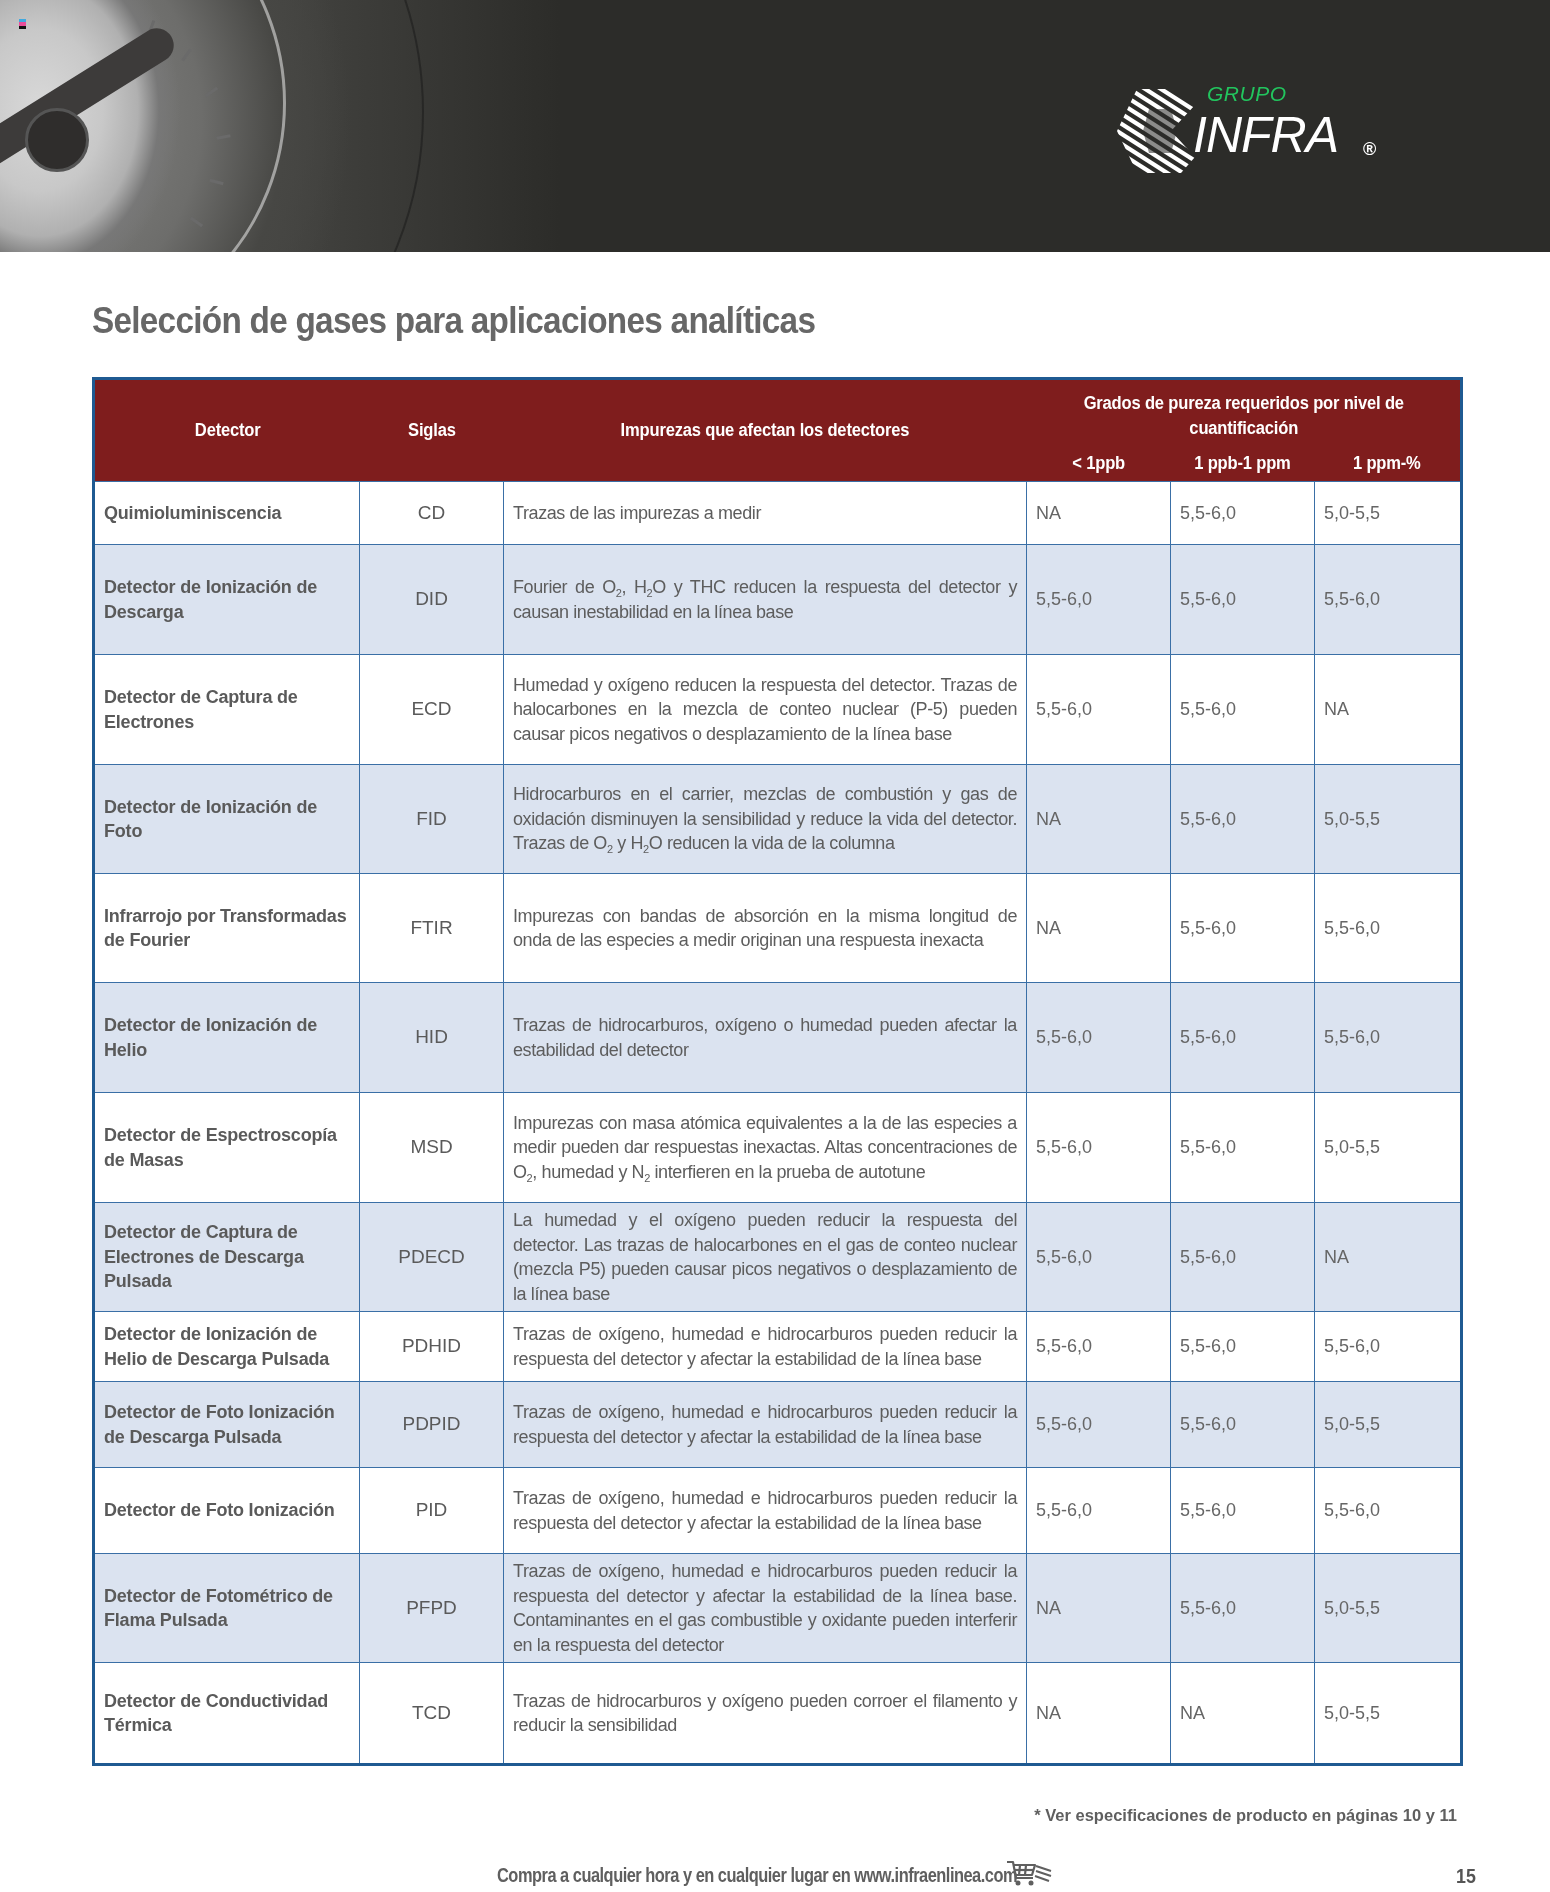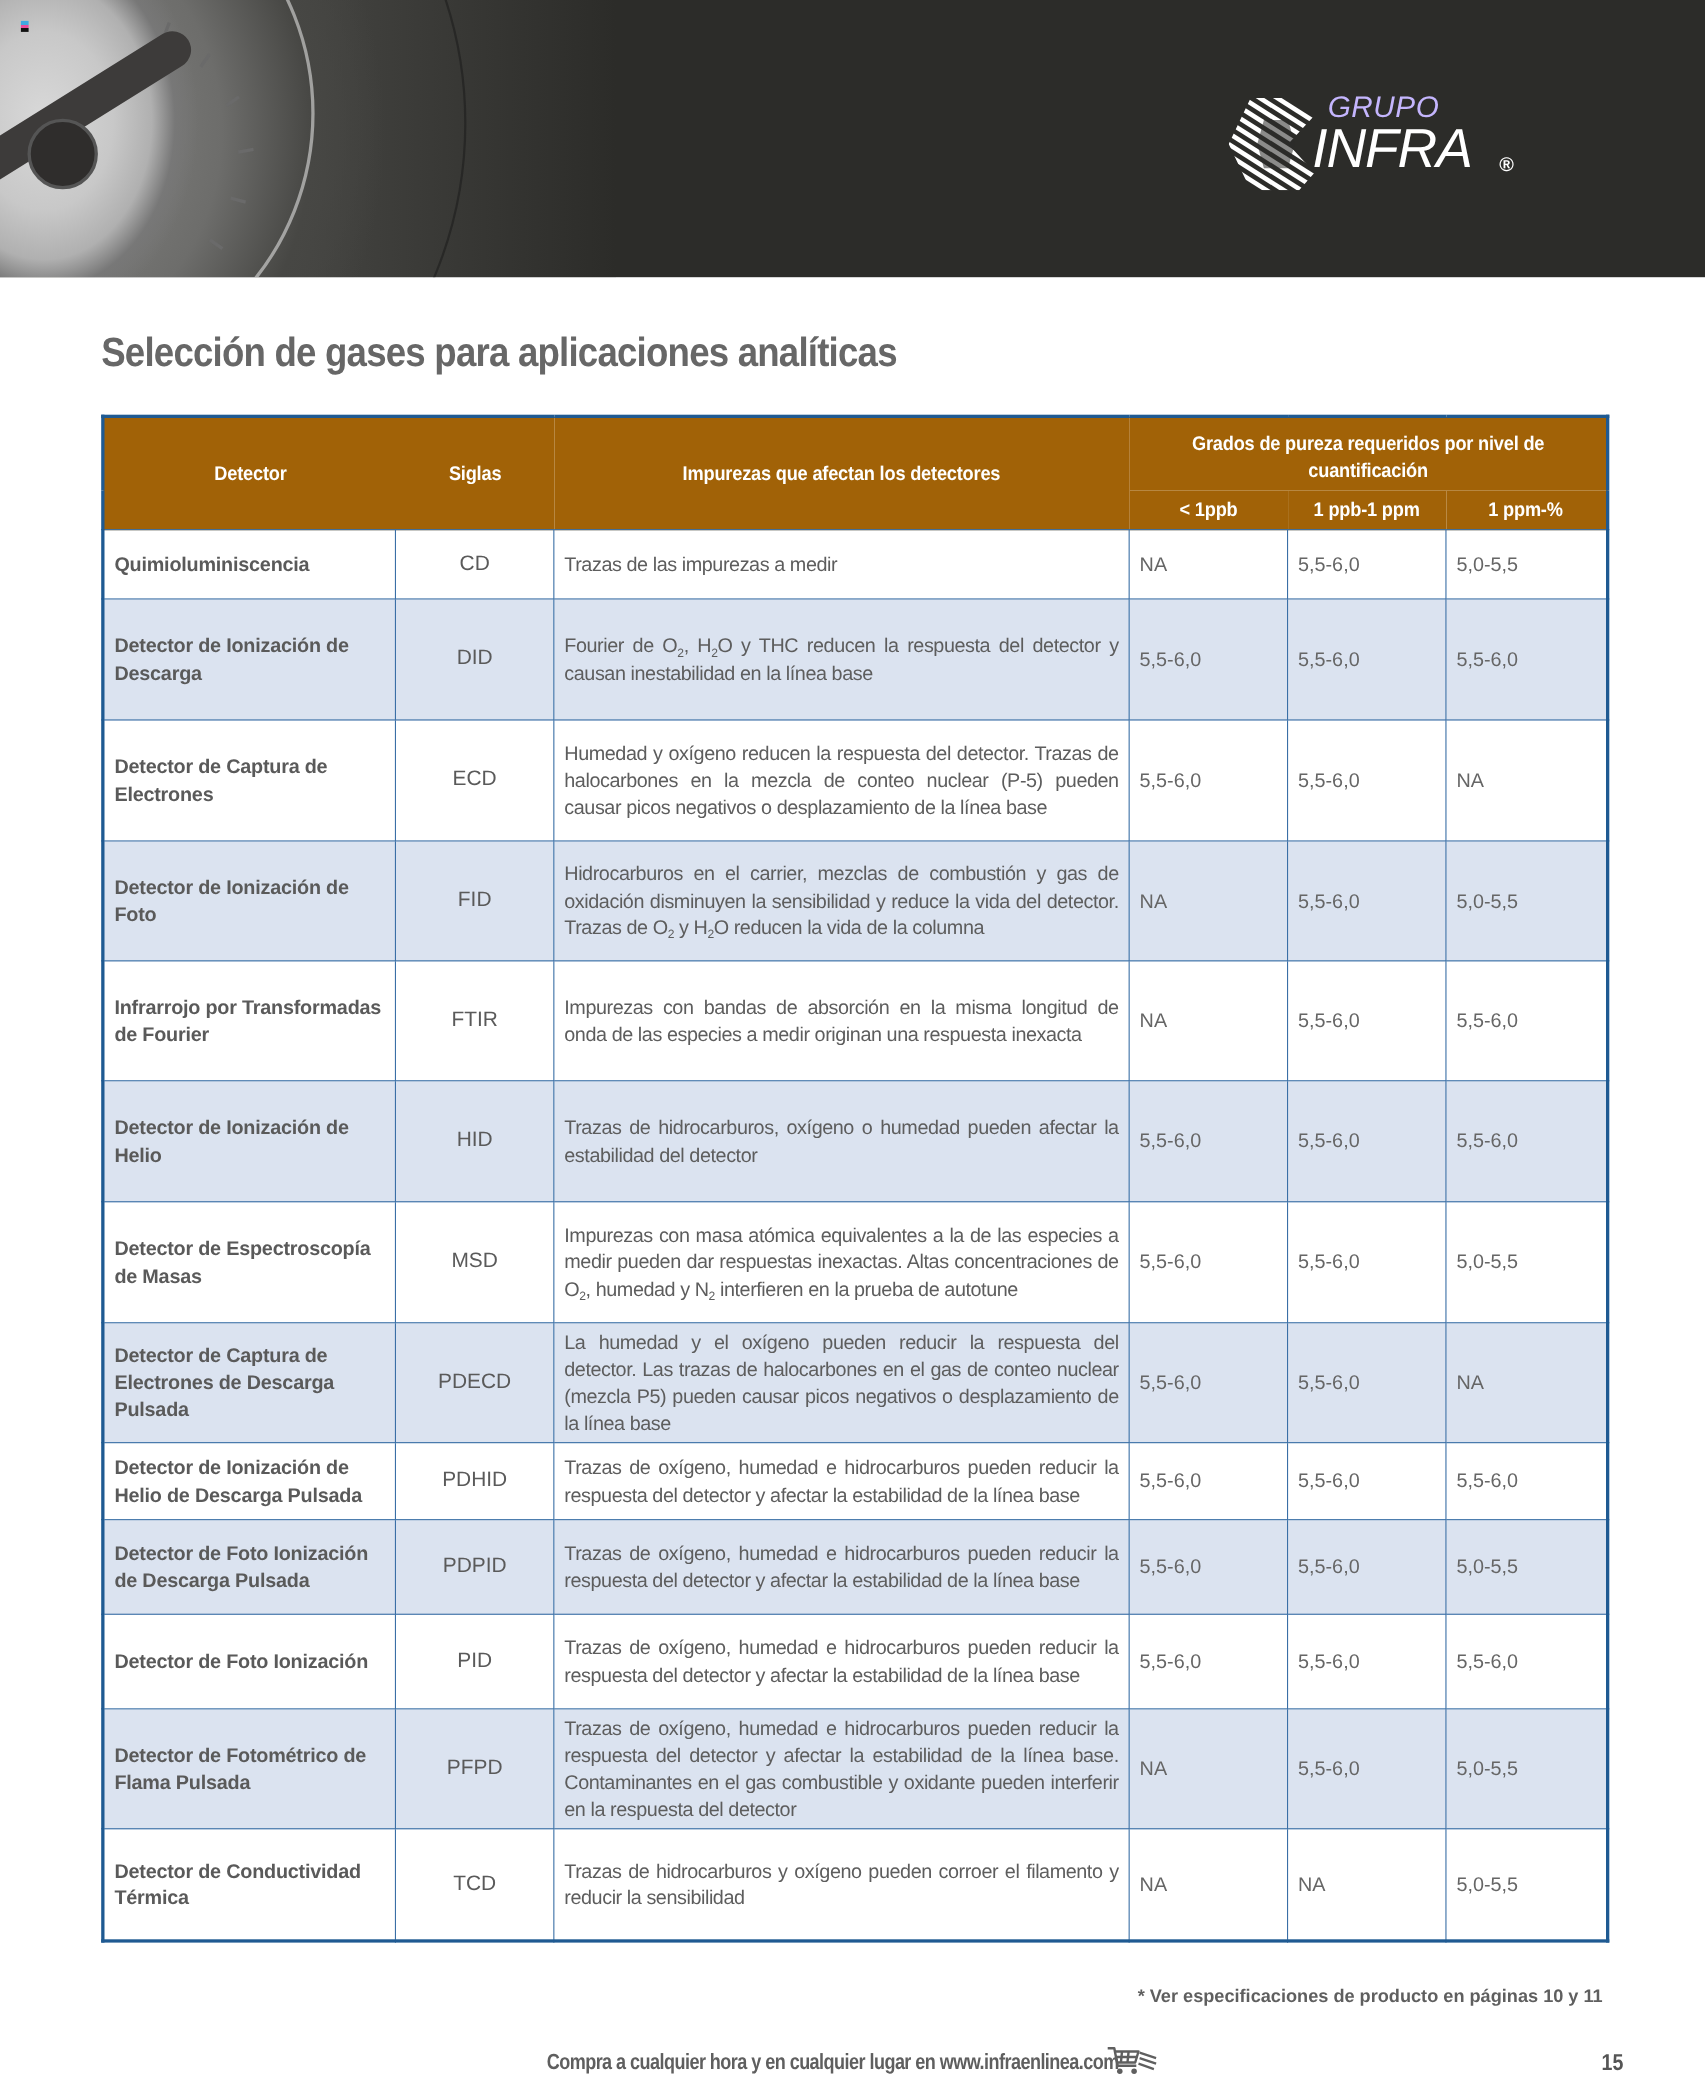--- a/index.html
+++ b/index.html
@@ -43,21 +43,21 @@
       border-radius: 50%; background: #2f2d2c; border: 3px solid #555;
     }
     .gauge-tick {
       position: absolute; width: 3px; height: 14px; background: #6a6a6a;
     }
     .logo {
       position: absolute; left: 1115px; top: 82px; width: 280px; height: 95px;
     }
     .logo-grupo {
       position: absolute; left: 92px; top: 0px;
-      color: #c4b5fd; font-size: 27px; font-style: italic; letter-spacing: 0.5px;
+      color: #22c55e; font-size: 21px; font-style: italic; letter-spacing: 0.5px;
     }
     .logo-mark {
       position: absolute; left: 0; top: 5px; width: 82px; height: 88px;
     }
     .logo-infra {
       position: absolute; left: 78px; top: 28px;
       color: #ffffff; font-size: 50px; font-weight: normal; font-style: italic;
       letter-spacing: -1px; line-height: 1;
     }
     .logo-reg {
@@ -83,21 +83,21 @@
       table-layout: fixed;
       border: 3px solid #1f5a92;
     }
     .table col.c-det { width: 266px; }
     .table col.c-sig { width: 144px; }
     .table col.c-imp { width: 523px; }
     .table col.c-g1 { width: 144px; }
     .table col.c-g2 { width: 144px; }
     .table col.c-g3 { width: 147px; }
     .table th {
-      background: #a16207; color: #ffffff; font-weight: bold;
+      background: #7f1d1d; color: #ffffff; font-weight: bold;
       font-size: 18px; text-align: center; vertical-align: middle;
       padding: 0 8px;
       letter-spacing: -0.2px;
     }
     .table th .cond { display: inline-block; transform: scaleX(0.92); }
     .table thead tr.h1 th { height: 60px; }
     .table thead tr.h2 th { height: 35px; vertical-align: middle; }
     .table th.group { padding-top: 6px; line-height: 25px; }
     .table td {
       border: 1.5px solid #3a6fa6;

